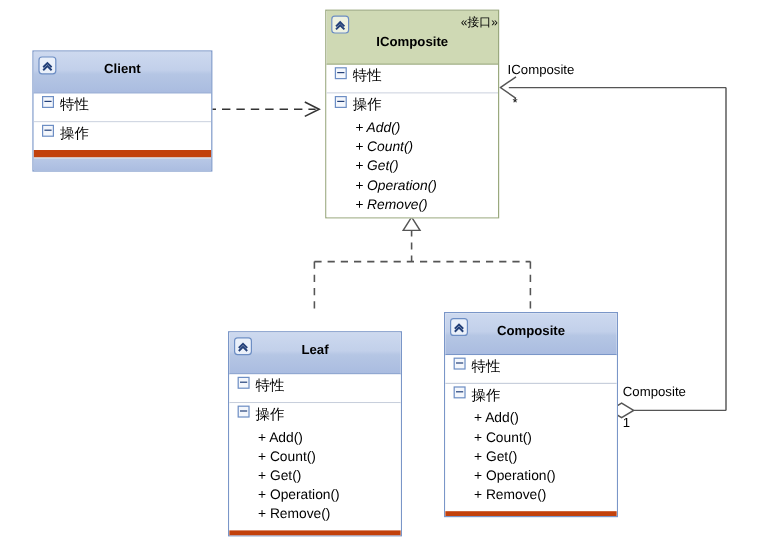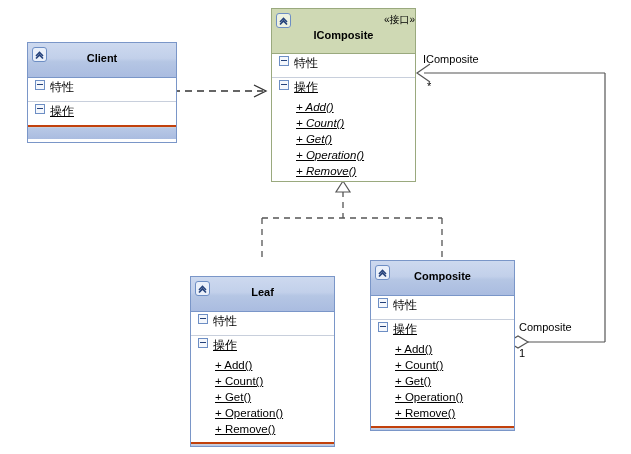--- a/index.html
+++ b/index.html
@@ -87,21 +87,21 @@
   .iface .box-title {
     padding-top: 2px;
   }
 
   .compartment {
     position: relative;
     border-bottom: 1px solid #c8cfdc;
     background: #ffffff;
     padding: 2px 2px 3px 4px;
   }
-  .compartment.last { border-bottom: 2px solid #c2410c; text-decoration: underline; }
+  .compartment.last { border-bottom: 6px solid #c2410c; }
 
   .comp-head {
     display: flex;
     height: 18px;
     font-size: 12px;
     color: #000000;
   }
   .expander {
     display: inline-block;
     width: 10px;

